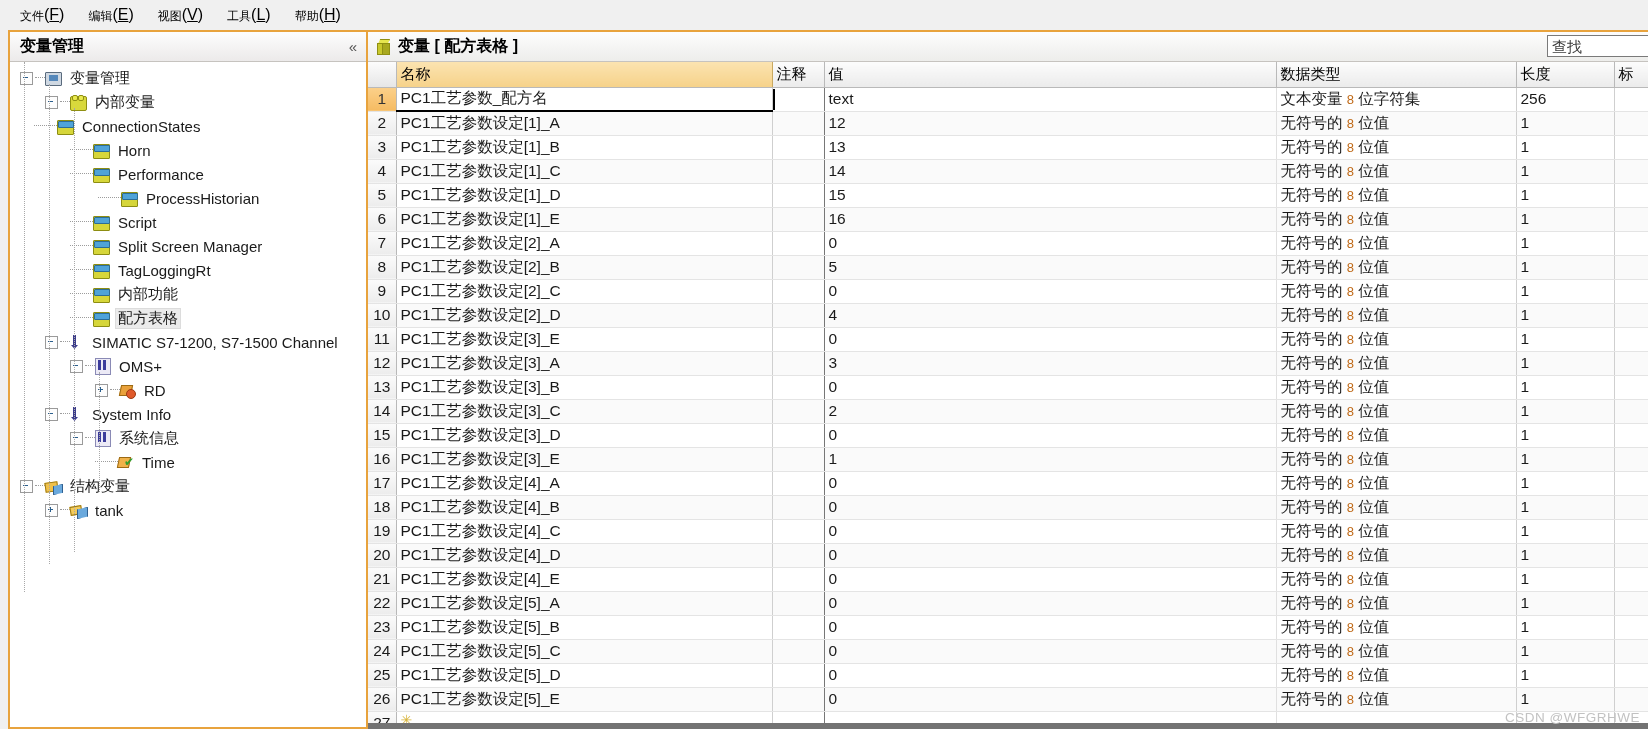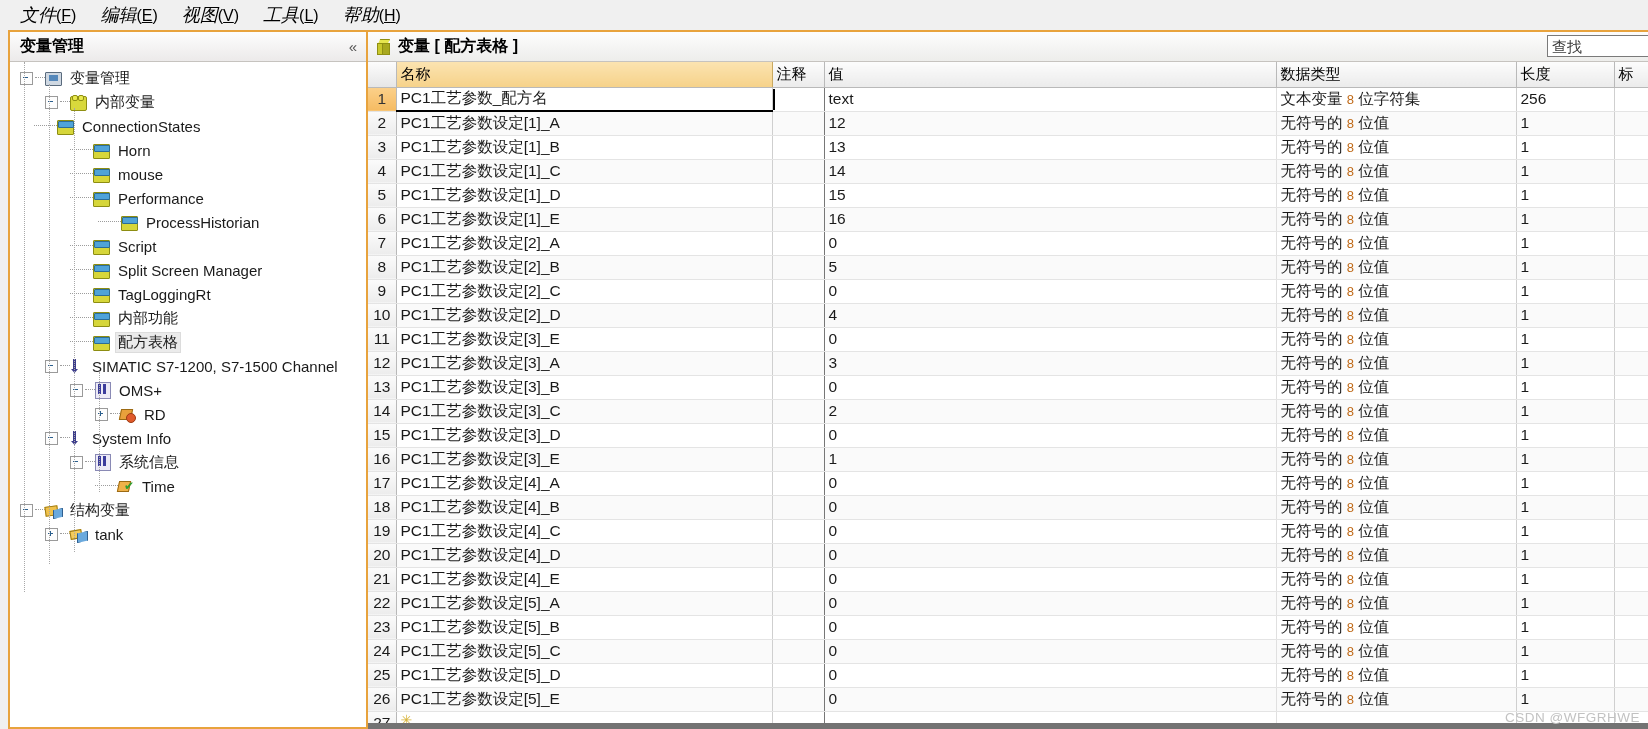--- a/index.html
+++ b/index.html
@@ -24,21 +24,21 @@
     padding-left: 8px;
     box-sizing: border-box;
   }
   .menu-item {
     font-size: 16px;
     color: #000;
     padding: 2px 12px;
     white-space: nowrap;
     cursor: default;
   }
-  .menu-item .mn { font-size: 18px; font-style: italic; }
+  .menu-item .mn { font-size: 12px; }
   .menu-item .acc { text-decoration: underline; }
 
   
   .body-area {
     position: absolute;
     top: 30px; left: 8px;
     width: 1648px; height: 699px;
     display: flex;
   }
 
@@ -399,25 +399,20 @@
           </div>
           <div class="tnode" style="padding-left: 24px;">
             <span class="dots" style="width: 23px;"></span>
             <span class="ico ico-tag"></span>
             <span class="tlabel">ConnectionStates</span>
           </div>
           <div class="tnode" style="padding-left: 60px;">
             <span class="dots" style="width: 23px;"></span>
             <span class="ico ico-tag"></span>
             <span class="tlabel">Horn</span>
-          </div>
-          <div class="tnode" style="padding-left: 60px;">
-            <span class="dots" style="width: 23px;"></span>
-            <span class="ico ico-tag"></span>
-            <span class="tlabel">mouse</span>
           </div>
           <div class="tnode" style="padding-left: 60px;">
             <span class="dots" style="width: 23px;"></span>
             <span class="ico ico-tag"></span>
             <span class="tlabel">Performance</span>
           </div>
           <div class="tnode" style="padding-left: 60px; margin-left: 28px;">
             <span class="dots" style="width: 23px;"></span>
             <span class="ico ico-tag"></span>
             <span class="tlabel">ProcessHistorian</span>

